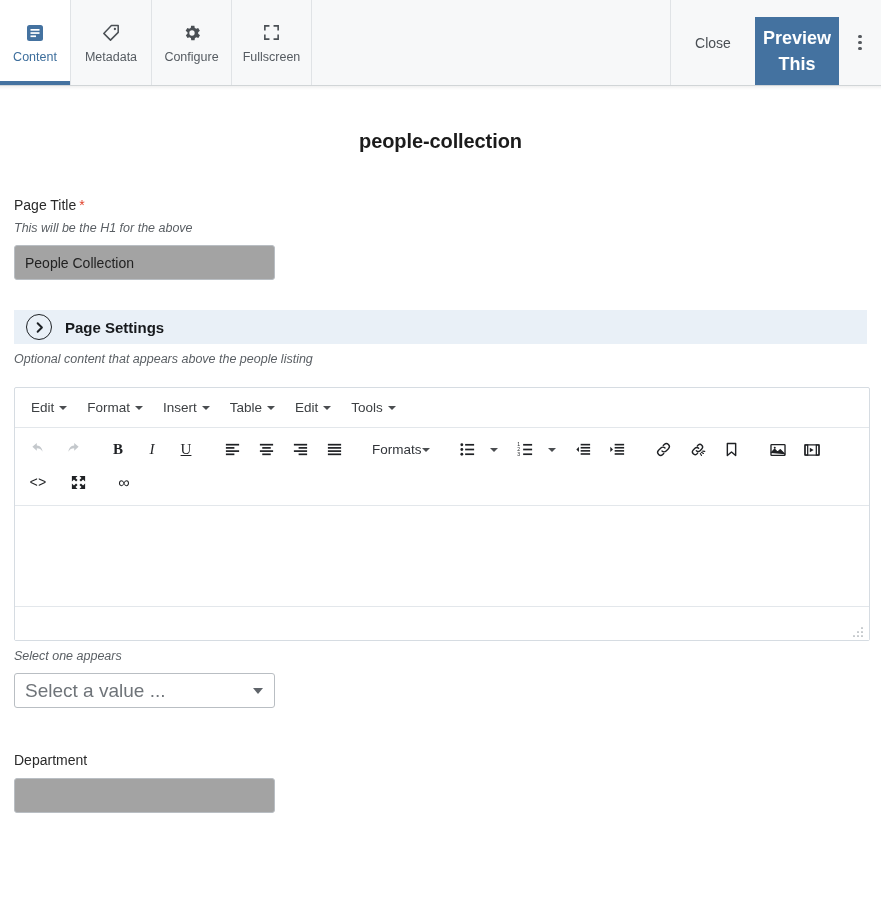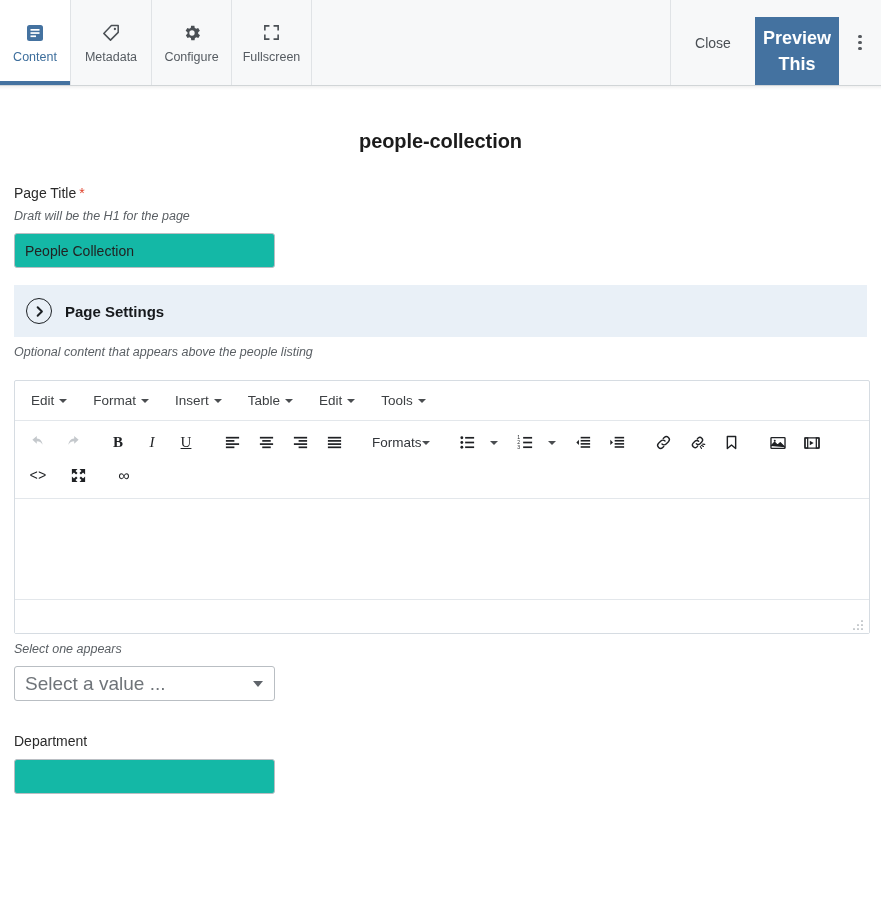--- a/index.html
+++ b/index.html
@@ -110,47 +110,47 @@
     font-weight: bold;
     color: #1b1b1b;
     margin: 44px 0 0 0;
     letter-spacing: -0.1px;
     text-align: center;
   }
 
   .field-label {
     font-size: 14px;
     color: #2a2a2a;
-    margin-top: 32px;
+    margin-top: 44px;
   }
   .req-star { color: #e0402a; margin-left: 3px; }
   .field-hint {
     font-size: 12.5px;
     font-style: italic;
     color: #5a5f64;
     margin-top: 8px;
   }
   .text-input {
     margin-top: 10px;
     width: 261px;
     height: 35px;
     border: 1px solid #b9bec3;
     border-radius: 3px;
-    background: #14b8a6;
+    background: #a3a3a3;
     font-size: 14px;
     color: #222222;
     padding: 0 10px;
     font-family: "Liberation Sans", sans-serif;
     outline: none;
   }
 
   
   .accordion {
-    margin-top: 17px;
-    height: 52px;
+    margin-top: 30px;
+    height: 34px;
     background: #e9f0f7;
     display: flex;
     align-items: center;
     gap: 13px;
     padding: 0 12px;
     cursor: pointer;
   }
   .accordion .chev-circle {
     width: 26px; height: 26px;
     border: 1.6px solid #1d2125;
@@ -171,21 +171,21 @@
     border: 1px solid #d6dce2;
     border-radius: 2px;
     background: #ffffff;
   }
   .mce-menubar {
     height: 40px;
     display: flex;
     align-items: center;
     padding: 0 7px;
     border-bottom: 1px solid #e3e7eb;
-    gap: 8px;
+    gap: 2px;
   }
   .mce-menu-item {
     font-size: 13.5px;
     color: #3d4043;
     padding: 4px 9px;
     border-radius: 3px;
     cursor: pointer;
     display: flex; align-items: center; gap: 5px;
   }
   .caret-dn {
@@ -350,21 +350,21 @@
 </div>
 
 <div class="page">
 
   <div class="page-heading">people-collection</div>
 
   
   <div class="field-label">
     <span>Page Title</span><span class="req-star">*</span>
   </div>
-  <div class="field-hint">Draft will be the H1 for the page</div>
+  <div class="field-hint">This will be the H1 for the above</div>
   <input class="text-input" type="text" value="People Collection" style="">
 
   
   <div class="accordion">
     <span class="chev-circle">
       <svg width="13" height="13" viewBox="0 0 14 14" fill="none" stroke="#1d2125" stroke-width="2.1" stroke-linecap="round" stroke-linejoin="round">
         <path d="M5 2.4L9.6 7 5 11.6"></path>
       </svg>
     </span>
     <span class="acc-title">Page Settings</span>

